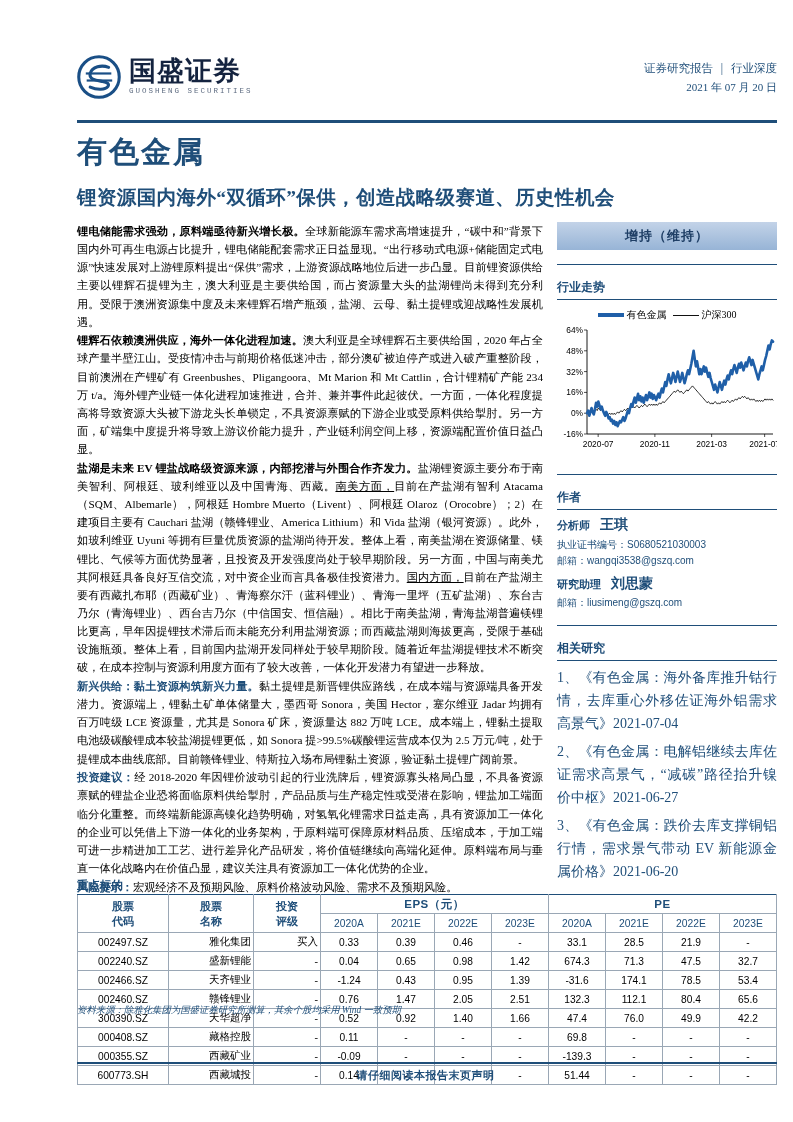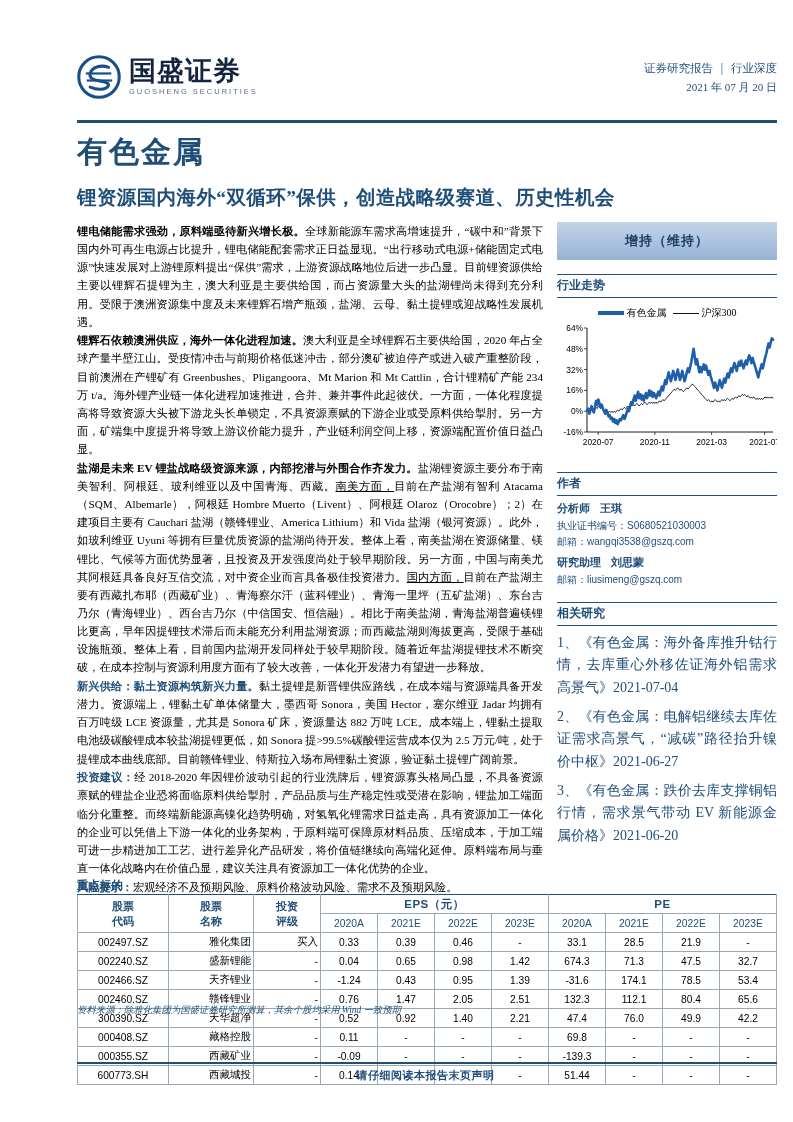--- a/index.html
+++ b/index.html
@@ -18,21 +18,21 @@
     position:absolute;left:48px;top:55px;width:700px;height:62px;
   }
   .logo-wrap{position:absolute;left:0;top:0;display:flex;align-items:center;gap:8px;}
   .logo-mark{width:44px;height:44px;flex:none;}
   .logo-text-block{display:flex;flex-direction:column;justify-content:center;line-height:1;}
   .logo-cn{
     font-family:"Liberation Sans","DejaVu Sans",sans-serif;
     font-weight:bold;font-size:27px;color:#14233f;letter-spacing:1px;
   }
   .logo-en{
-    font-family:Liberation Sans, sans-serif;
+    font-family:Liberation Mono, monospace;
     font-size:7.5px;color:#5d6b80;letter-spacing:2.0px;margin-top:3px;
   }
   .header-right{
     position:absolute;right:0;top:4px;text-align:right;
     color:#1f4e79;
     font-size:11.5px;line-height:1.65;
   }
   .header-right .sep{padding:0 5px;color:#1f4e79;}
   .header-date{font-size:11px;color:#1f4e79;}
   .header-rule{
@@ -59,50 +59,50 @@
     color:#000;
   }
   .para{margin:0 0 0.5px 0;text-indent:0;}
   .lead{font-weight:bold;}
   .lead-blue{font-weight:bold;color:#1f4e79;}
   .uline{text-decoration:underline;}
 
   
   .side{position:absolute;left:528px;top:222px;width:220px;}
   .rating-badge{
-    width:220px;height:38px;
+    width:220px;height:28px;
     background:linear-gradient(to bottom,#c3d3e8,#97b4d6);
     color:#1f3f66;
     display:flex;align-items:center;justify-content:center;
     font-weight:bold;font-size:13px;letter-spacing:1px;
   }
   .side-sec{margin-top:14px;}
   .side-sec-head{
     font-weight:bold;font-size:12px;color:#1f4e79;
-    padding:2px 0 3px 0;
+    padding:14px 0 3px 0;
     border-top:1.6px solid #1f4e79;
     border-bottom:1px solid #1f4e79;
   }
 
   
   .chart-box{margin-top:8px;width:220px;height:152px;position:relative;}
   .legend{
     display:flex;align-items:center;gap:6px;font-size:10px;
     justify-content:center;margin-bottom:2px;
   }
   .legend .item{display:flex;align-items:center;gap:3px;}
   .lg-swatch-thick{width:26px;height:4px;background:#1f5fa8;display:inline-block;}
   .lg-swatch-thin{width:26px;height:1px;background:#111;display:inline-block;}
   .legend .lbl{font-size:10px;color:#000;}
   svg.plot{display:block;}
 
   
   .author-line{font-size:10.6px;color:#1f4e79;line-height:1.62;margin-top:4px;}
   .author-role{font-weight:bold;color:#1f4e79;font-size:11px;}
-  .author-name{font-weight:bold;color:#1f4e79;font-size:11px;margin-left:10px;text-align:center;}
+  .author-name{font-weight:bold;color:#1f4e79;font-size:14px;margin-left:10px;text-align:center;}
   .author-meta{font-size:10px;color:#1f4e79;line-height:1.6;}
   .author-meta .mono{font-family:"Liberation Sans","DejaVu Sans",sans-serif;}
 
   
   .rr-item{font-size:14px;color:#1f4e79;line-height:1.62;margin-top:6px;text-align:justify;}
 
   
   .tbl-title{
     position:absolute;left:48px;top:878px;
     font-weight:bold;font-size:11.5px;color:#1f4e79;
@@ -359,21 +359,21 @@
           <td>80.4</td>
           <td>65.6</td>
         </tr>
         <tr>
           <td>300390.SZ</td>
           <td class="cn">天华超净</td>
           <td class="cn">-</td>
           <td>0.52</td>
           <td>0.92</td>
           <td>1.40</td>
-          <td>2.21</td>
+          <td>1.66</td>
           <td>47.4</td>
           <td>76.0</td>
           <td>49.9</td>
           <td>42.2</td>
         </tr>
         <tr>
           <td>000408.SZ</td>
           <td class="cn">藏格控股</td>
           <td class="cn">-</td>
           <td>0.11</td>

